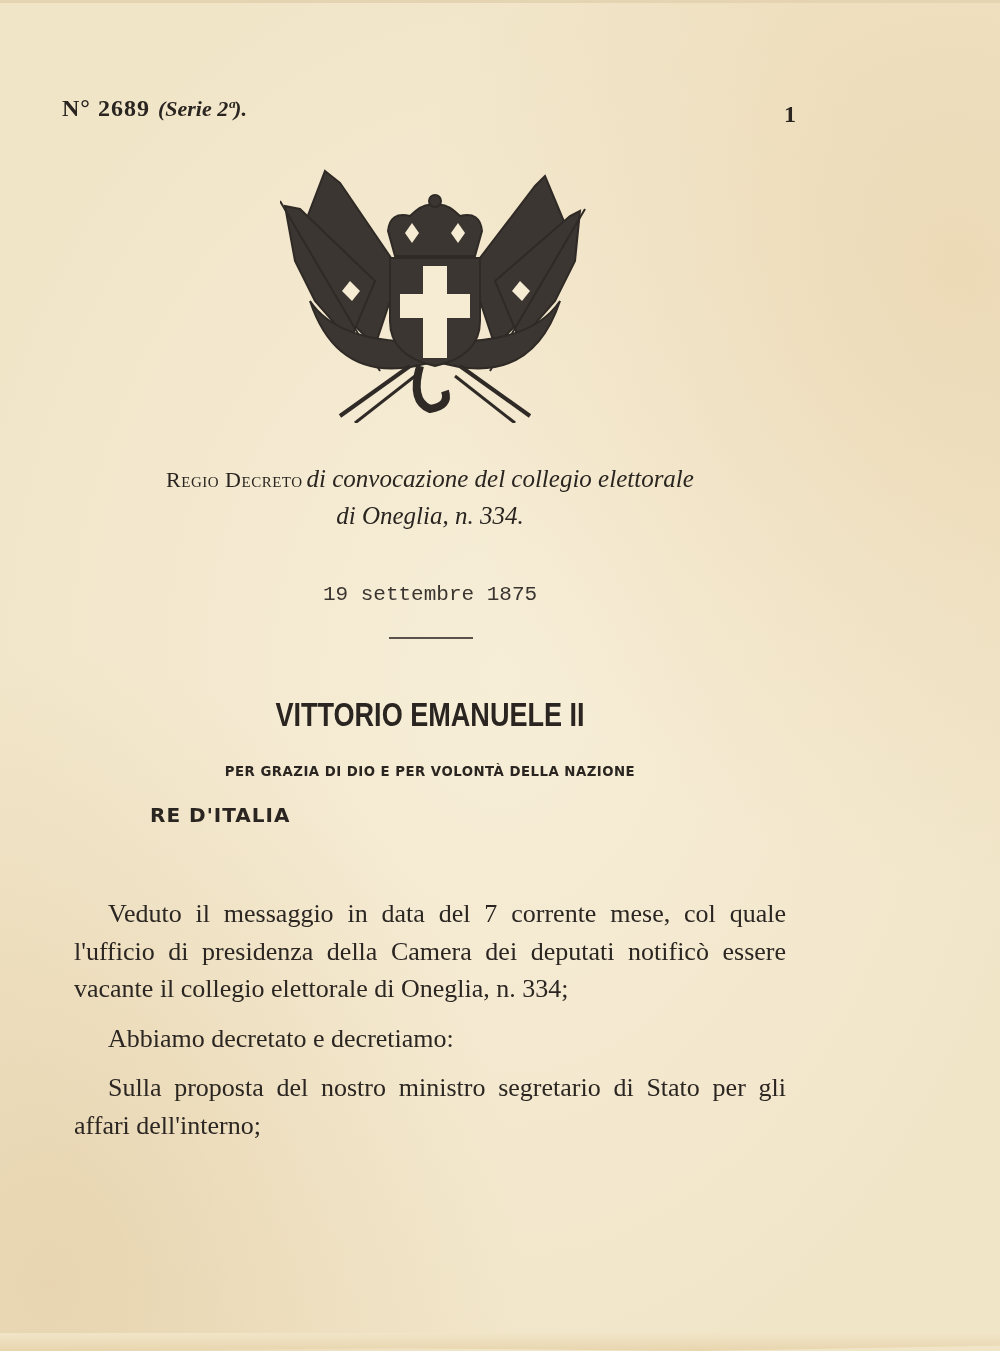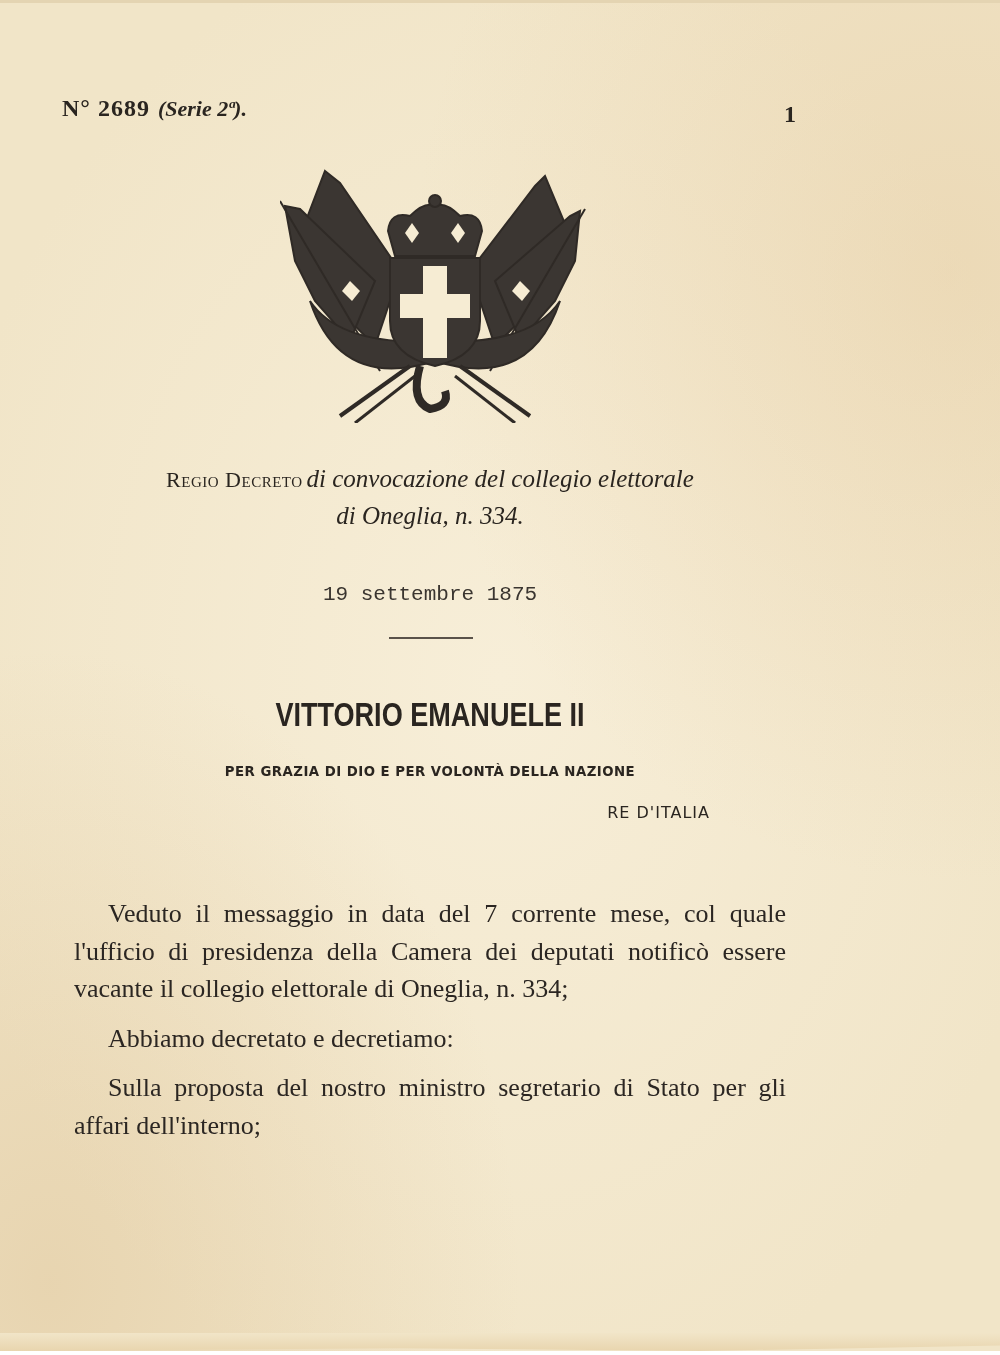--- a/index.html
+++ b/index.html
@@ -52,22 +52,22 @@
     position: absolute; left: 150px; top: 693px; width: 560px; text-align: center;
     font-family: "Liberation Sans", sans-serif; font-weight: bold; font-size: 33px;
     letter-spacing: 0px; transform: scaleX(0.82); transform-origin: center;
   }
   .grazia {
     position: absolute; left: 150px; top: 760px; width: 560px; text-align: center;
     font-family: "DejaVu Sans", sans-serif; font-weight: bold; font-size: 14px;
     letter-spacing: 0.5px; transform: scaleX(0.95);
   }
   .re {
-    position: absolute; left: 150px; top: 800px; width: 560px; text-align: right;
-    font-family: "DejaVu Sans", sans-serif; font-weight: normal; font-size: 16px; letter-spacing: 1px;
+    position: absolute; left: 150px; top: 800px; width: 560px; text-align: left;
+    font-family: "DejaVu Sans", sans-serif; font-weight: bold; font-size: 20px; letter-spacing: 1px;
   }
   .body-text {
     position: absolute; left: 62px; top: 880px; width: 736px;
     font-family: "Liberation Serif", serif; font-size: 26px; line-height: 37.5px;
     text-align: justify; color: #2b2622;
   }
   .body-text p { margin: 12px; text-indent: 34px; }
   .watermark {
     position: absolute; left: 80px; top: 560px; font-family: "Liberation Sans", sans-serif;
     font-size: 220px; font-weight: bold; color: rgba(255,255,255,0.18); letter-spacing: 10px;

